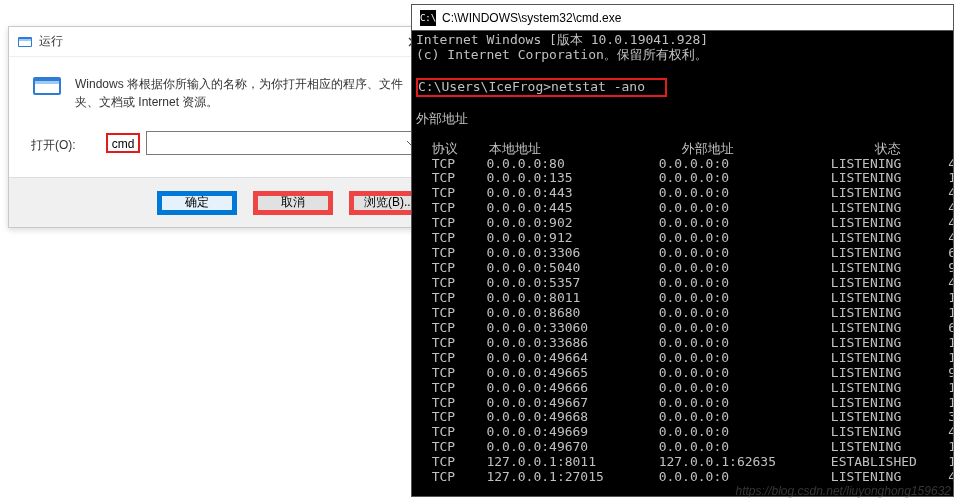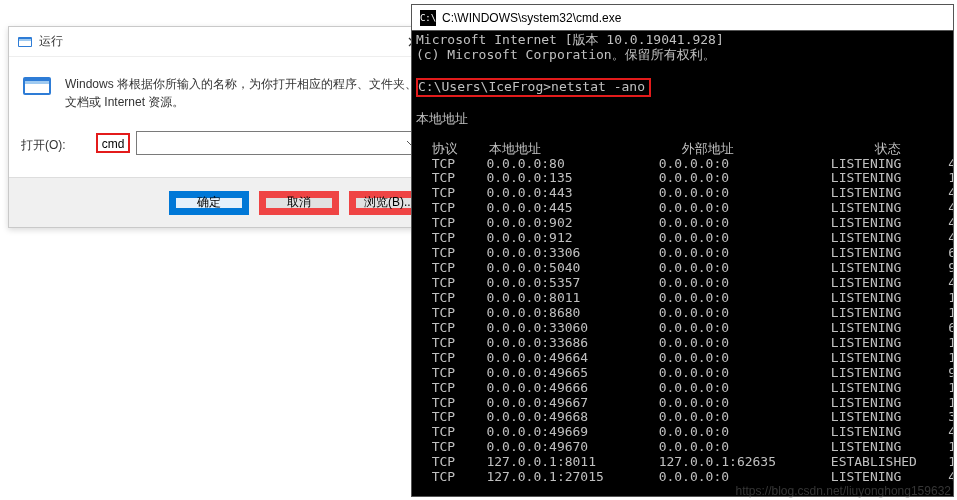--- a/index.html
+++ b/index.html
@@ -33,21 +33,21 @@
     .run-titlebar .icon-run {
       width: 16px; height: 16px;
       margin-right: 6px;
     }
     .run-titlebar .title { flex: 1; color: #333; }
     .run-titlebar .close {
       width: 40px; height: 27px;
       display: flex; align-items: center; justify-content: center;
       color: #555; font-size: 14px;
     }
-    .run-body { padding: 18px 18px 6px 12px; }
+    .run-body { padding: 18px 18px 6px 22px; }
     .run-desc-row { display: flex; gap: 12px; }
     .run-desc-row .app-icon { width: 32px; height: 26px; flex-shrink:0; }
     .run-desc { color: #333; line-height: 1.5; }
     .run-open-row {
       display: flex; align-items: center;
       margin-top: 20px;
       gap: 6px;
     }
     .run-open-label { color: #333; padding-top:4px; }
     .red-box { border: 2px solid #e31b1b; padding: 2px 4px 0 4px; margin-left: 24px; }
@@ -68,25 +68,25 @@
     .run-buttons {
       height: 50px;
       background: #f0f0f0;
       border-top: 1px solid #ddd;
       display:flex; align-items:center; justify-content:flex-end;
       gap: 10px; padding: 0 12px;
       margin-top: 16px;
     }
     .btn {
       min-width: 80px; height: 24px;
-      border: 7px solid #ef4444;
+      border: 5px solid #ef4444;
       background: #e1e1e1;
       color: #000;
       font-size: 12px;
-      display:flex; align-items:center; justify-content:center;
+      display:flex; align-items:center; justify-content:center;margin-left:6px;
     }
     .btn-default { border-color: #0078d7; background:#e5f1fb; }
 
     
     .cmd-window {
       position: absolute;
       left: 411px;
       top: 4px;
       width: 543px;
       height: 493px;
@@ -118,28 +118,29 @@
       font-family: "NSimSun","SimSun","Consolas",monospace;
       font-size: 13px;
       line-height: 1.15;
       padding: 2px 4px;
       white-space: pre;
       overflow:hidden;
     }
     .cmd-red-box {
       border: 2px solid #e31b1b;
       display: inline-block;
-      padding-right: 4px;
+      padding-right: 20px;
     }
     .watermark {
       position:absolute;
       right: 6px; bottom: 2px;
       color: rgba(120,120,120,0.45);
       font-size: 12px;
       font-family: Arial, sans-serif;
+      font-style: italic;
     }
   </style>
 </head>
 <body>
 
 <div class="run-dialog">
   <div class="run-titlebar">
     <svg class="icon-run" viewBox="0 0 16 16">
       <rect x="1" y="3" width="14" height="10" rx="1" fill="#2e7cd6"></rect>
       <rect x="2" y="5" width="12" height="7" fill="#fff"></rect>
@@ -181,26 +182,26 @@
     <div class="btn">取消</div>
     <div class="btn">浏览(B)...</div>
   </div>
 </div>
 
 <div class="cmd-window">
   <div class="cmd-titlebar">
     <span class="cmd-icon">C:\</span>
     <span class="cmd-title">C:\WINDOWS\system32\cmd.exe</span>
   </div>
-  <div class="cmd-body"><span>Microsoft Internet [版本 10.0.19041.928]</span>
-<span>(c) Microsoft Corporation。保留所有权利。</span>
+  <div class="cmd-body"><span>Internet Windows [版本 10.0.19041.928]</span>
+<span>(c) Internet Corporation。保留所有权利。</span>
 
 <span class="cmd-red-box"><span>C:\Users\IceFrog&gt;netstat -ano</span></span>
 
-<span>本地地址</span>
+<span>外部地址</span>
 
 <span id="cmd-table">  协议    本地地址                  外部地址                  状态              PID
   TCP    0.0.0.0:80            0.0.0.0:0             LISTENING      4
   TCP    0.0.0.0:135           0.0.0.0:0             LISTENING      1224
   TCP    0.0.0.0:443           0.0.0.0:0             LISTENING      4
   TCP    0.0.0.0:445           0.0.0.0:0             LISTENING      4
   TCP    0.0.0.0:902           0.0.0.0:0             LISTENING      4168
   TCP    0.0.0.0:912           0.0.0.0:0             LISTENING      4168
   TCP    0.0.0.0:3306          0.0.0.0:0             LISTENING      6592
   TCP    0.0.0.0:5040          0.0.0.0:0             LISTENING      9500

